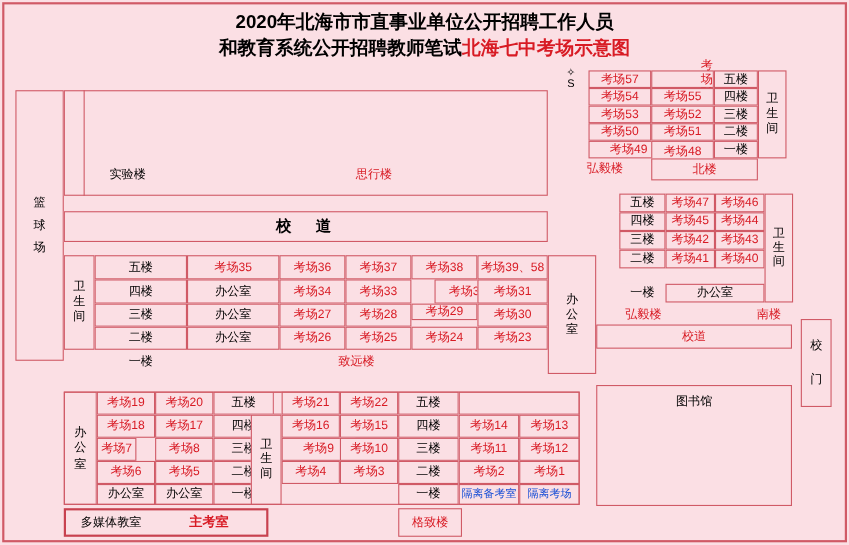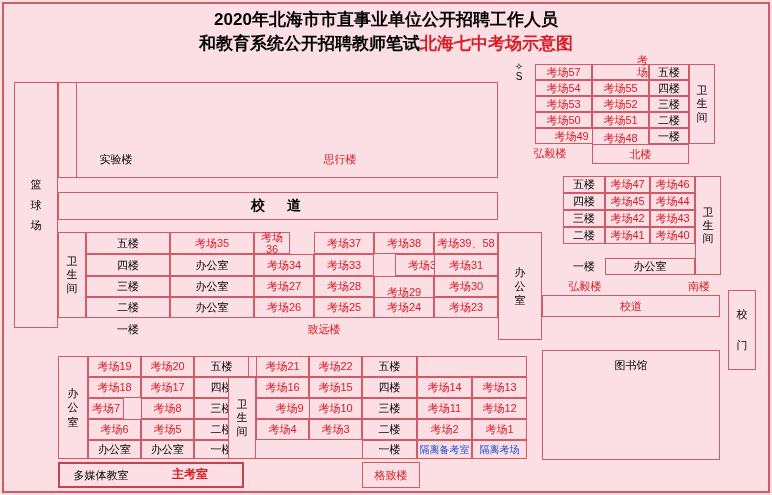--- a/index.html
+++ b/index.html
@@ -166,21 +166,21 @@
 
   <div class="abs box" style="left:86px;top:232px;width:84px;height:22px;">五楼</div>
   <div class="abs box" style="left:86px;top:254px;width:84px;height:22px;">四楼</div>
   <div class="abs box" style="left:86px;top:276px;width:84px;height:21px;">三楼</div>
   <div class="abs box" style="left:86px;top:297px;width:84px;height:21px;">二楼</div>
   <div class="abs box nb" style="left:86px;top:318px;width:84px;height:22px;">一楼</div>
 
   <div class="abs box" style="left:170px;top:232px;width:84px;height:22px;">
       <span class="red">考场35</span>
     </div>
-  <div class="abs box" style="left:254px;top:232px;width:36px;height:22px;">
+  <div class="abs box" style="left:254px;top:232px;width:60px;height:22px;">
       <span class="red">考场36</span>
     </div>
   <div class="abs box" style="left:314px;top:232px;width:60px;height:22px;">
       <span class="red">考场37</span>
     </div>
   <div class="abs box" style="left:374px;top:232px;width:60px;height:22px;">
       <span class="red">考场38</span>
     </div>
   <div class="abs box" style="left:434px;top:232px;width:64px;height:22px;">
       <span class="red">考场39、58</span>
@@ -200,21 +200,21 @@
       <span class="red">考场31</span>
     </div>
 
   <div class="abs box" style="left:170px;top:276px;width:84px;height:21px;">办公室</div>
   <div class="abs box" style="left:254px;top:276px;width:60px;height:21px;">
       <span class="red">考场27</span>
     </div>
   <div class="abs box" style="left:314px;top:276px;width:60px;height:21px;">
       <span class="red">考场28</span>
     </div>
-  <div class="abs box" style="left:374px;top:276px;width:60px;height:32px;">
+  <div class="abs box" style="left:374px;top:276px;width:60px;height:15px;">
       <span class="red">考场29</span>
     </div>
   <div class="abs box" style="left:434px;top:276px;width:64px;height:21px;">
       <span class="red">考场30</span>
     </div>
 
   <div class="abs box" style="left:170px;top:297px;width:84px;height:21px;">办公室</div>
   <div class="abs box" style="left:254px;top:297px;width:60px;height:21px;">
       <span class="red">考场26</span>
     </div>

